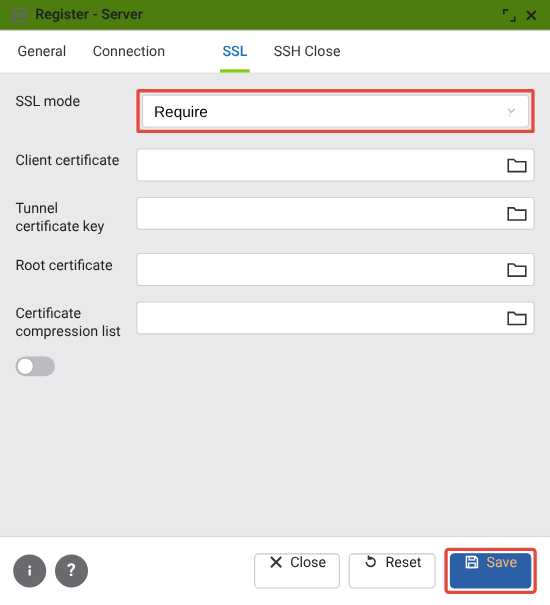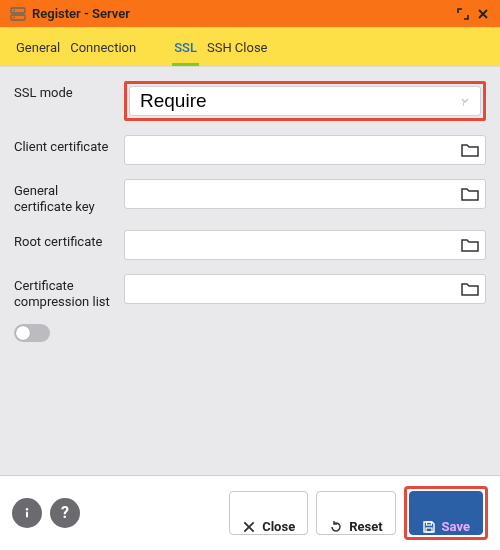--- a/index.html
+++ b/index.html
@@ -1,54 +1,54 @@
 <!DOCTYPE html>
 <html><head>
 <meta charset="utf-8">
 <style>
   * { box-sizing: border-box; margin: 0; padding: 0; }
   html, body { width: 500px; height: 550px; font-family: -apple-system, "Segoe UI", Roboto, sans-serif; font-size: 13px; color: #222; overflow: hidden; }
   body { background: #e9e9ec; display: flex; flex-direction: column; }
 
   
-  .hdr { display:flex; align-items:center; gap:6px; padding:6px 10px; background:#f97316; border-bottom:1px solid #d0d0d0; }
+  .hdr { display:flex; align-items:center; gap:6px; padding:6px 10px; background:#4d7c0f; border-bottom:1px solid #d0d0d0; }
   .hdr-title { font-weight:600; }
   .hdr-spacer { flex:1; }
   .hdr-icon { width:14px; height:14px; display:flex; align-items:center; justify-content:center; cursor:pointer; }
 
   
-  .tabs { display:flex; gap:6px; padding:8px 14px 0; background:#fde047; border-bottom:1px solid #d9d9d9; }
+  .tabs { display:flex; gap:20px; padding:8px 14px 0; background:#ffffff; border-bottom:1px solid #d9d9d9; }
   .tab { padding:4px 2px 8px; cursor:pointer; color:#333; }
   .tab.active { color:#1b6ec2; border-bottom:3px solid #84cc16; font-weight:500;margin-left:28px; }
 
   
   .body { flex:1; padding:14px; overflow:auto; background:#e9e9ec; }
   .row { display:flex; align-items:flex-start; margin-bottom:14px; gap:10px; }
   .lbl { width:100px; padding-top:4px; line-height:1.25; color:#222; }
   .fld { flex:1; position:relative; }
-  .fld input[type=text] { width:100%; height:30px; border:1px solid #cfcfd4; border-radius:3px; padding:4px 34px 4px 10px; background:#fff; font-size:19px; }
+  .fld input[type=text] { width:100%; height:30px; border:1px solid #cfcfd4; border-radius:3px; padding:4px 34px 4px 10px; background:#fff; font-size:14px; }
   .fld .file-btn { position:absolute; right:4px; top:3px; width:24px; height:24px; display:flex; align-items:center; justify-content:center; cursor:pointer; }
   .select-wrap { position:relative; }
   .select-wrap input { padding-right:30px; }
   .chev { position:absolute; right:8px; top:8px; width:14px; height:14px; pointer-events:none; opacity:.5; }
   .chev::before { content:""; position:absolute; left:4px; top:6px; height:6px; width:1px; background:#aaa; }
 
   .highlight-ssl { border:3px solid #e44a3c; border-radius:2px; padding:2px; }
 
   
   .toggle { width:36px; height:18px; background:#bcbcc0; border-radius:9px; position:relative; cursor:pointer; }
   .toggle::after { content:""; position:absolute; left:2px; top:2px; width:14px; height:14px; background:#fff; border-radius:50%; box-shadow:0 0 1px rgba(0,0,0,.4); }
 
   
   .ftr { display:flex; align-items:center; gap:8px; padding:10px 12px; background:#fff; border-top:1px solid #d0d0d0; }
   .ftr-spacer { flex:1; }
   .circ-btn { width:30px; height:30px; border-radius:50%; background:#6a6a6f; color:#fff; display:flex; align-items:center; justify-content:center; font-weight:700; cursor:pointer; }
-  .btn { display:flex; align-items:flex-end; gap:6px; height:44px; padding:0 12px; border:1px solid #c7c7cc; border-radius:4px; background:#fff; cursor:pointer;font-weight:bold; }
+  .btn { display:flex; align-items:flex-start; gap:6px; height:32px; padding:0 12px; border:1px solid #c7c7cc; border-radius:4px; background:#fff; cursor:pointer; }
   .btn svg { width:14px; height:14px; }
-  .btn-primary { background:#2b5fa6; border-color:#2b5fa6; color:#f0abfc; }
+  .btn-primary { background:#2b5fa6; border-color:#2b5fa6; color:#fdba74; }
   .highlight-save { border:3px solid #e44a3c; border-radius:4px; padding:2px; }
 
   svg { display:block; }
 </style>
 </head>
 <body>
 
 <div class="hdr">
   <span>
     <svg width="16" height="14" viewBox="0 0 16 14">
@@ -101,21 +101,21 @@
       <input type="text" value="" style="">
       <span class="file-btn">
         <svg width="18" height="16" viewBox="0 0 18 16">
             <path d="M1 3 L6 3 L8 5 L17 5 L17 14 L1 14 Z" fill="none" stroke="#333" stroke-width="1.5"></path>
           </svg>
       </span>
     </div>
   </div>
 
   <div class="row">
-    <div class="lbl">General certificate key</div>
+    <div class="lbl">Tunnel certificate key</div>
     <div class="fld">
       <input type="text" value="" style="">
       <span class="file-btn">
         <svg width="18" height="16" viewBox="0 0 18 16">
             <path d="M1 3 L6 3 L8 5 L17 5 L17 14 L1 14 Z" fill="none" stroke="#333" stroke-width="1.5"></path>
           </svg>
       </span>
     </div>
   </div>
 

